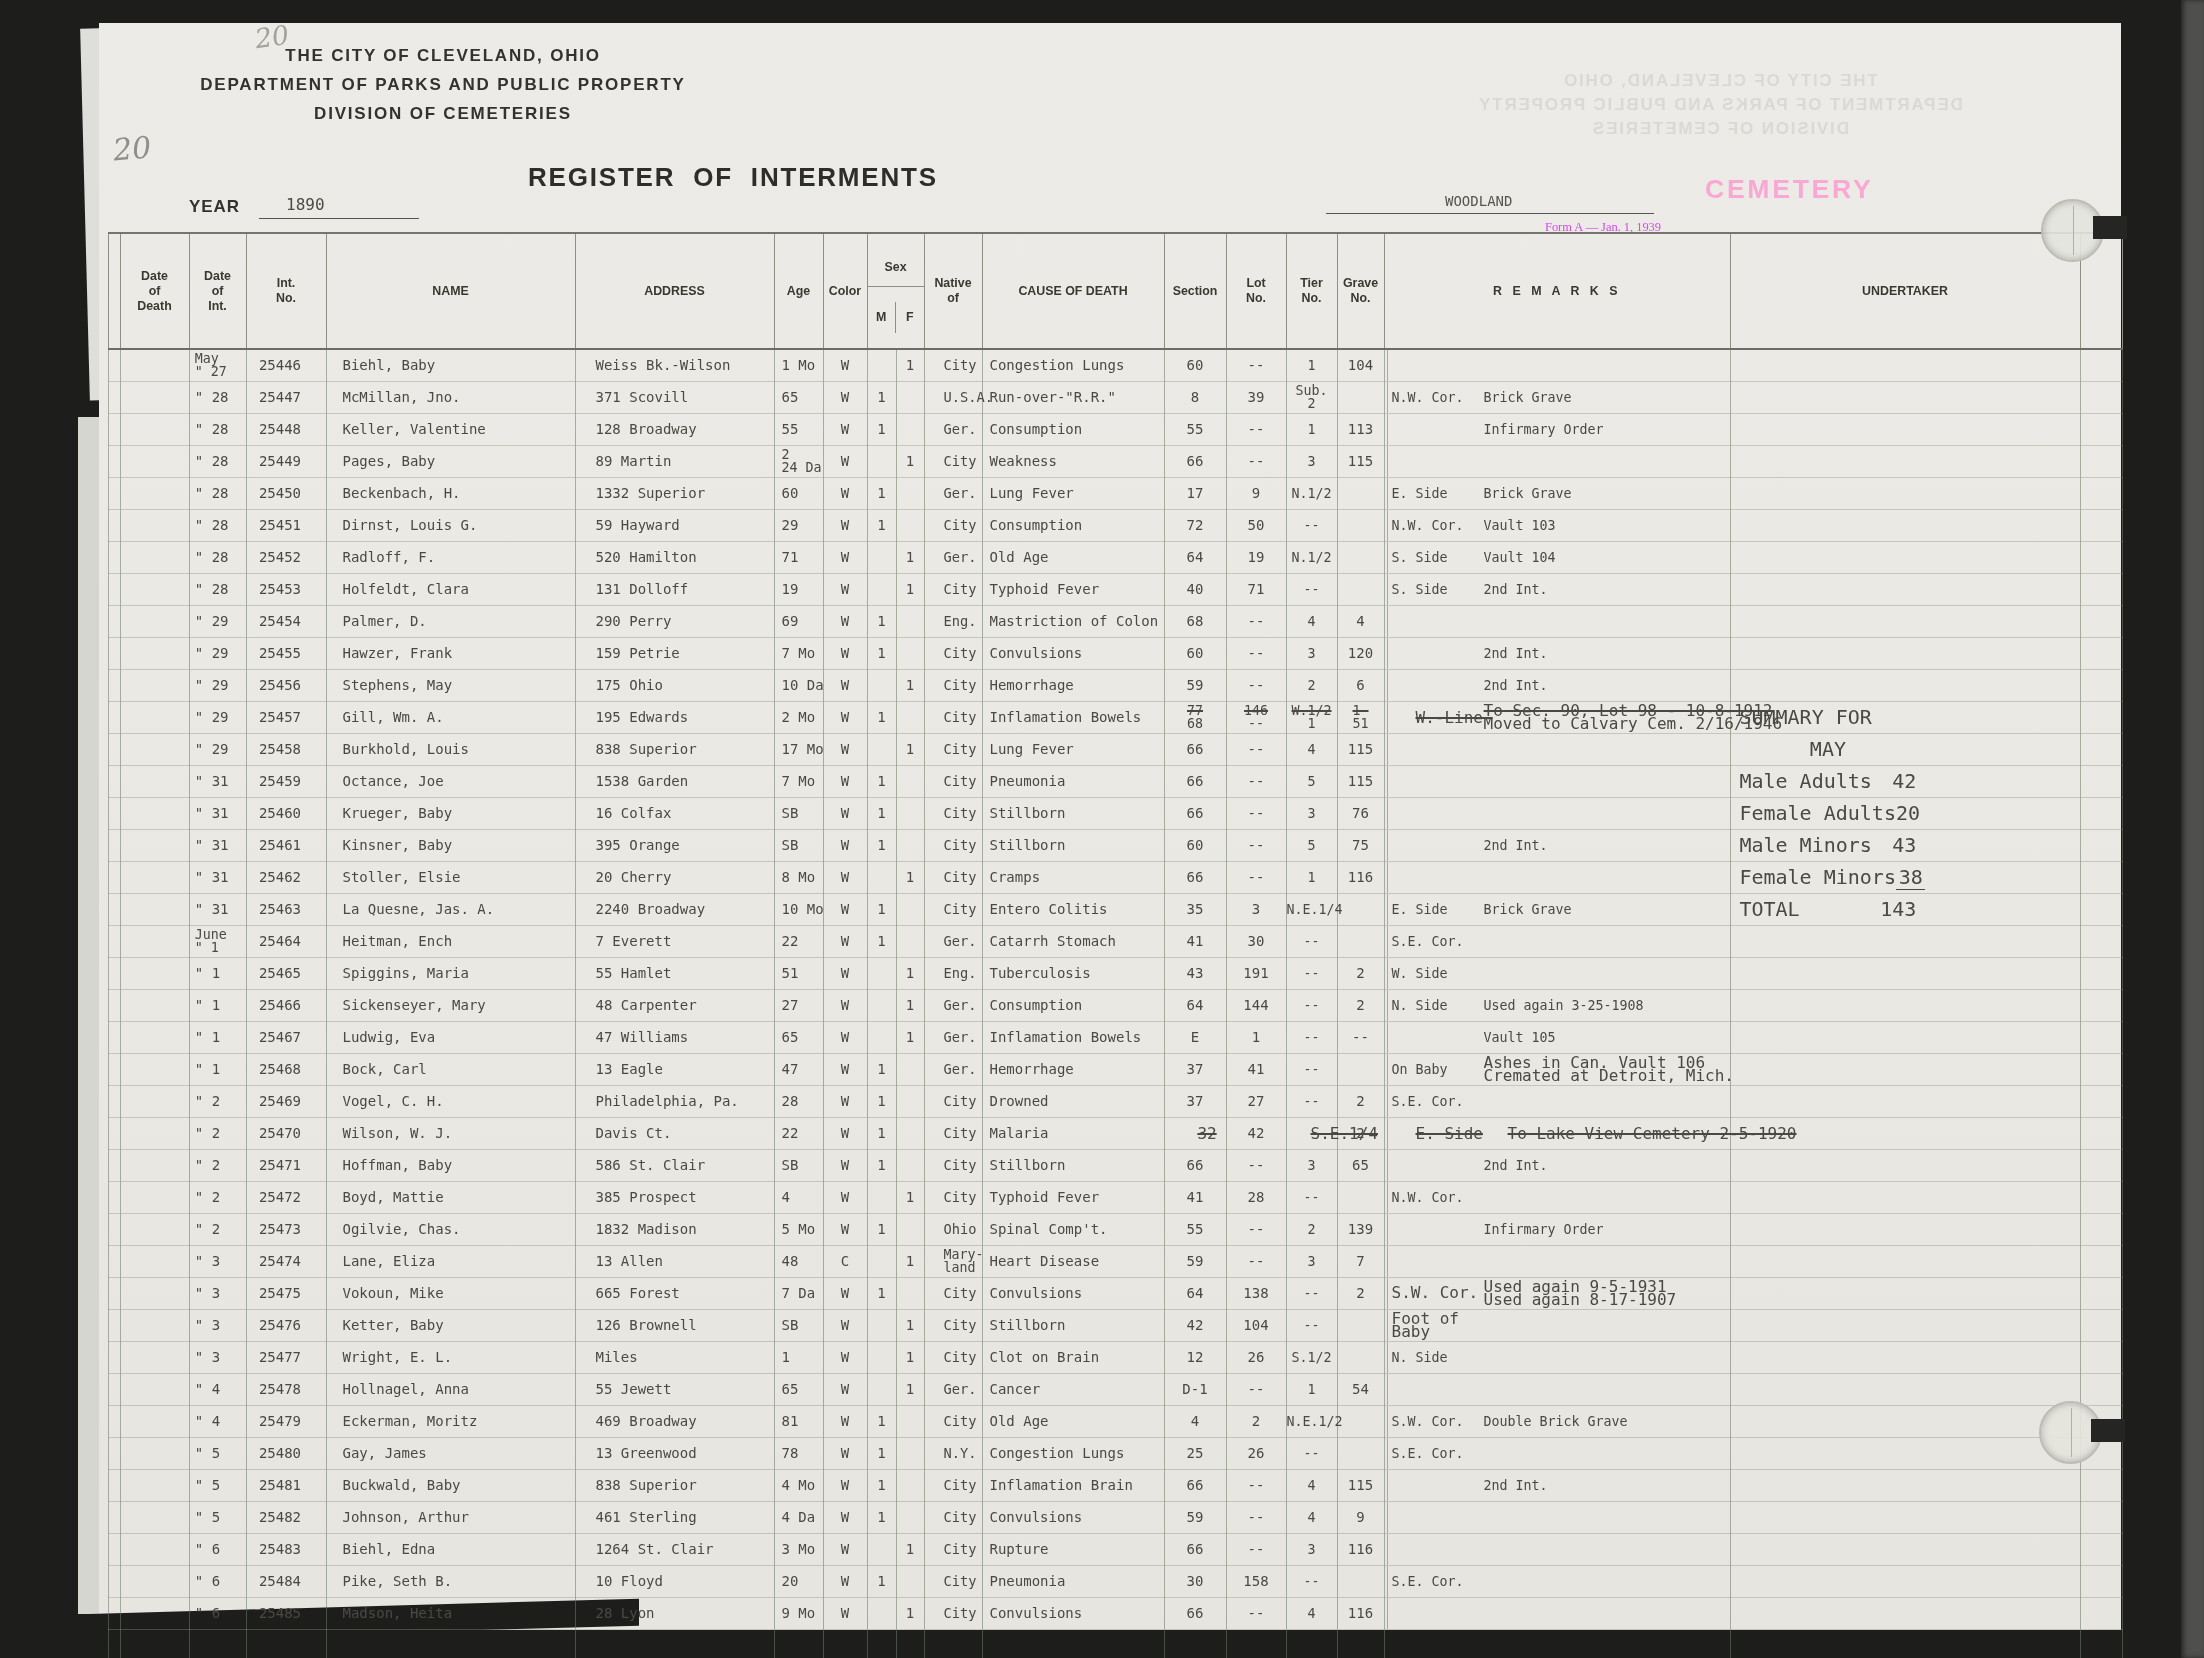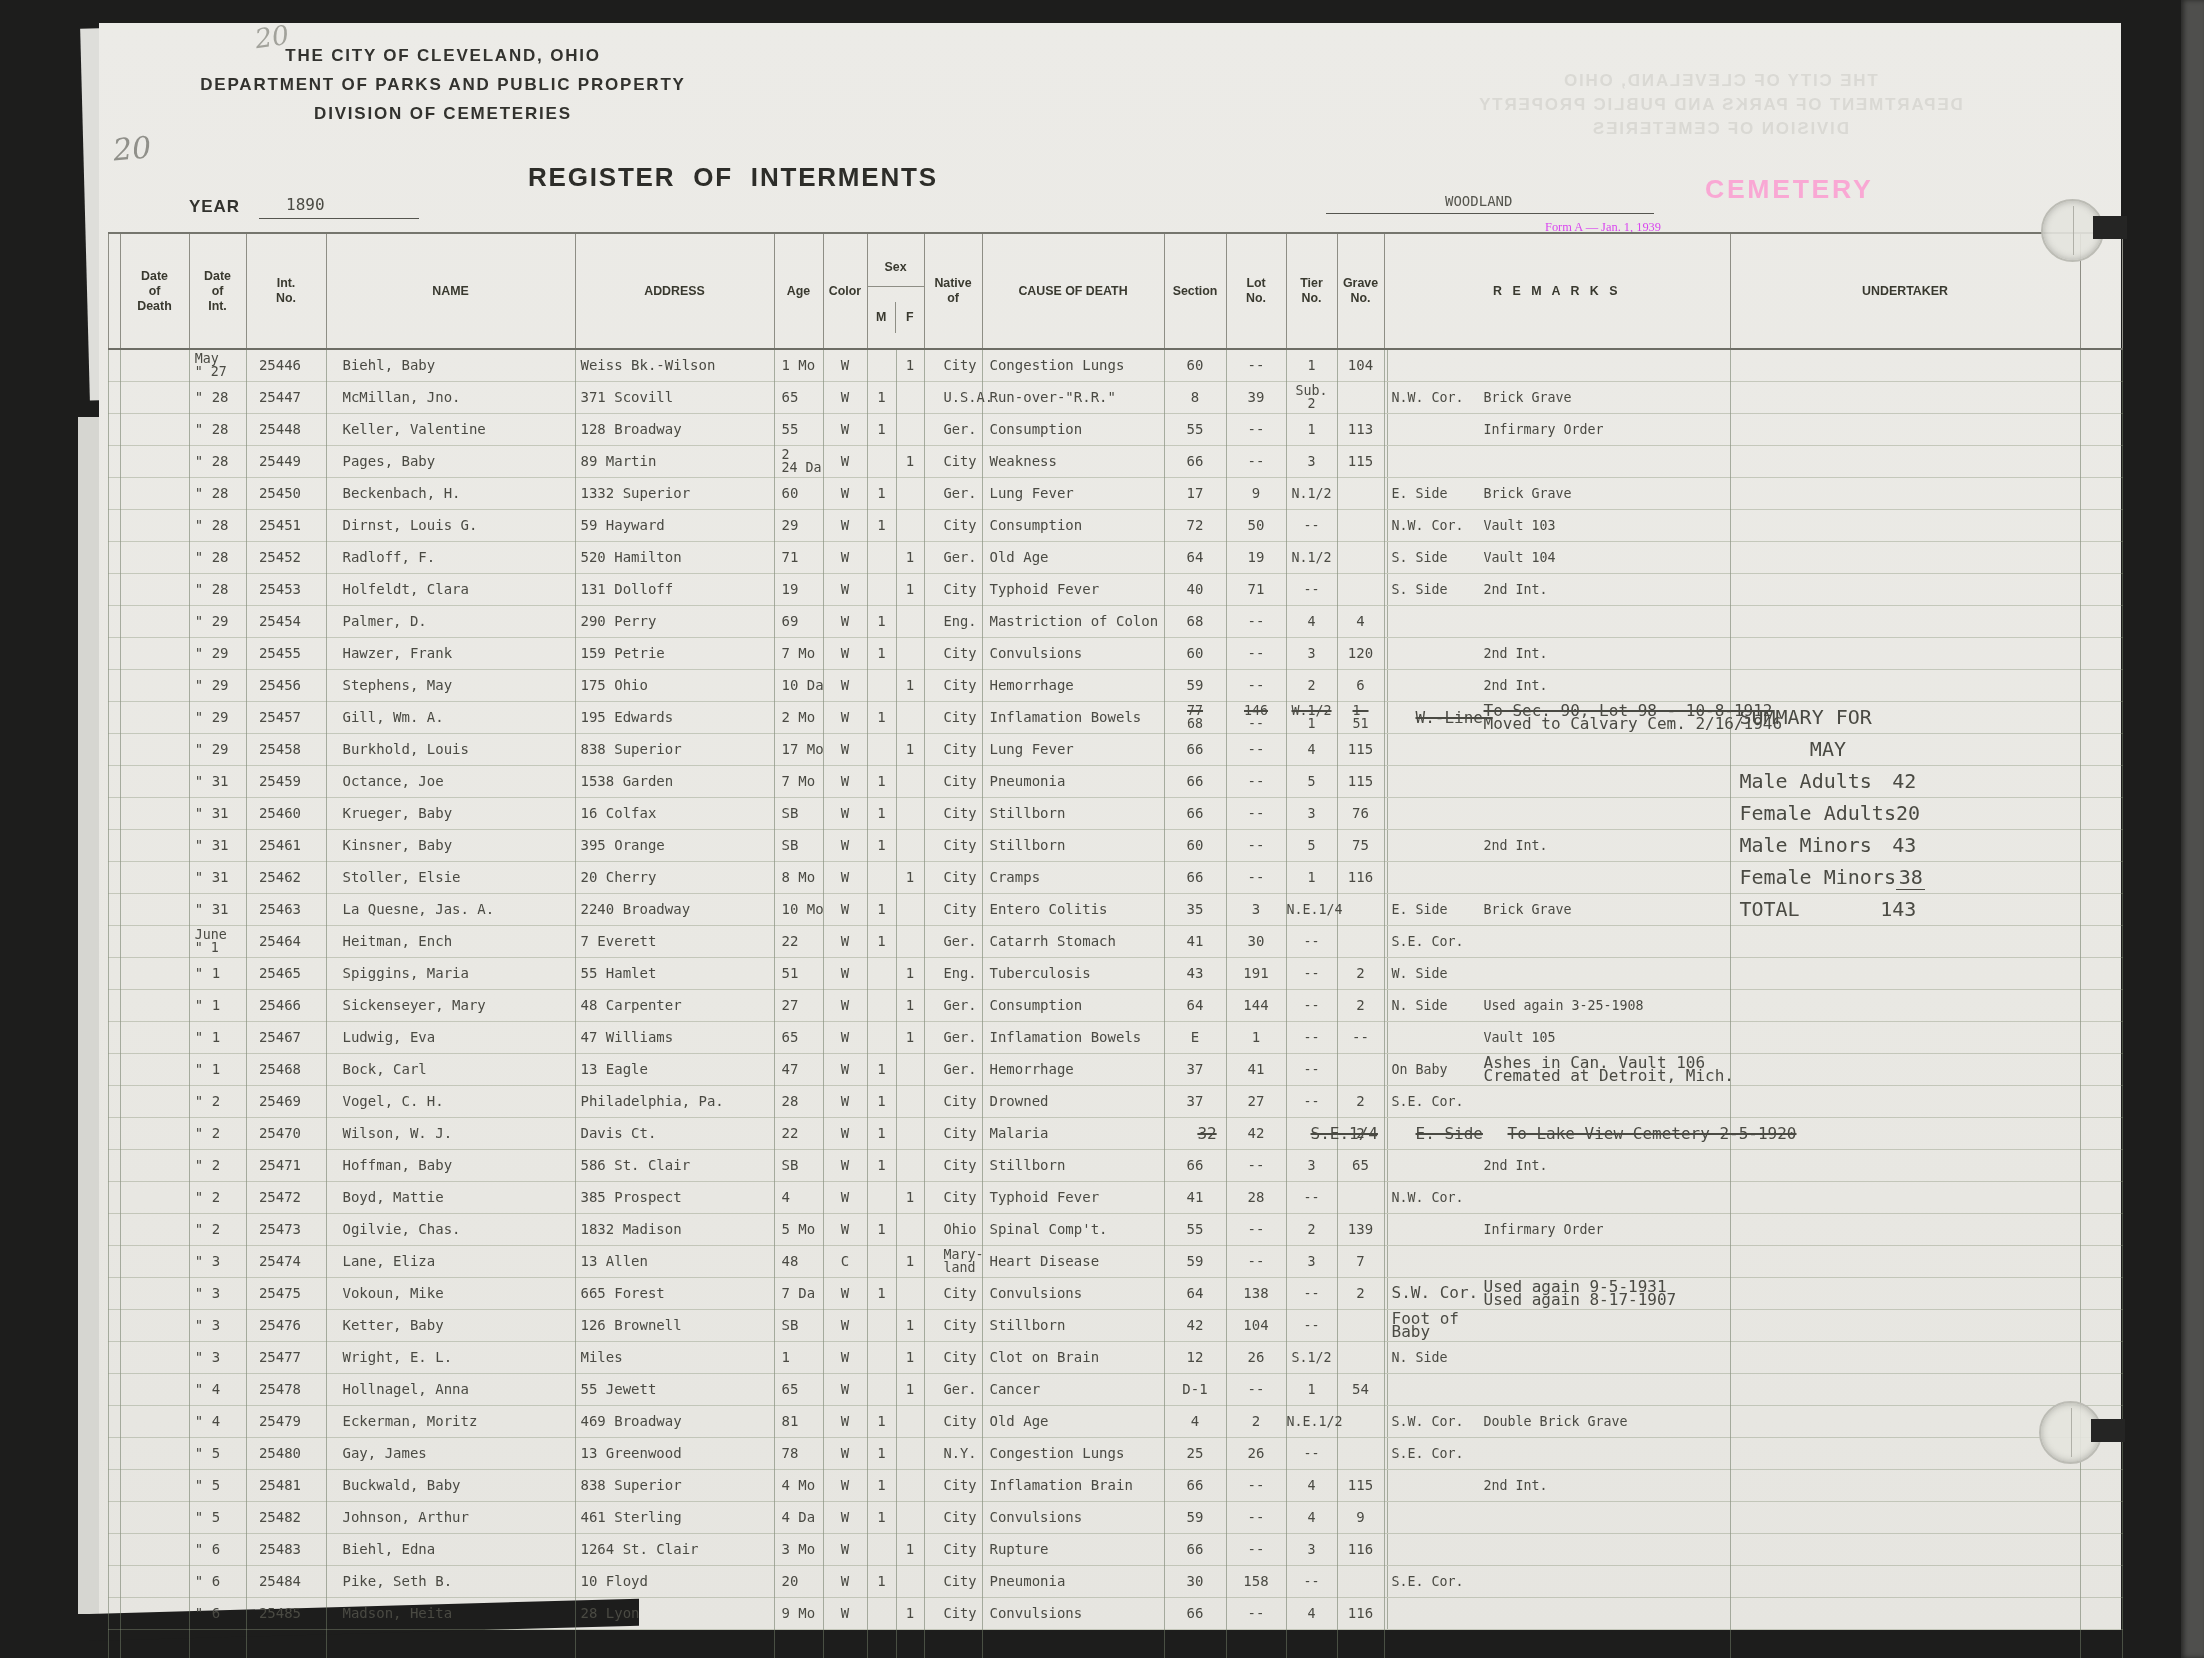--- a/index.html
+++ b/index.html
@@ -50,21 +50,21 @@
      overflow:visible;}
   tbody tr{height:32px;}
   tr.filler{height:30px;}
   .ln{display:block;line-height:13.3px;font-size:13.3px;}
   td .ln:only-child{font-size:16px;line-height:normal;padding-left:24px;}
   .s{text-decoration:line-through;text-decoration-thickness:1.8px;}
   .month{font-size:13.3px;}
   .c-doi{padding-left:5.3px;}
   .c-int_no{padding-left:12.4px;}
   .c-name{padding-left:16px;}
-  .c-address{padding-left:5px;}
+  .c-address{padding-left:20px;}
   .c-age{padding-left:7px;}
   .c-color,.c-m,.c-f{text-align:center;}
   .c-native{padding-left:19px;font-size:13.7px;}
   .c-cause{padding-left:7px;}
   .c-section,.c-lot,.c-tier,.c-grave{text-align:center;}
   .c-tier{font-size:13.3px;}
   .c-rem{position:relative;font-size:13.3px;}
   .c-rem::before{content:'';position:absolute;left:2.7px;top:0;bottom:0;width:0.9px;
                  background:rgba(110,120,100,.55);}
   .remwrap{display:flex;align-items:center;padding-left:7px;}

